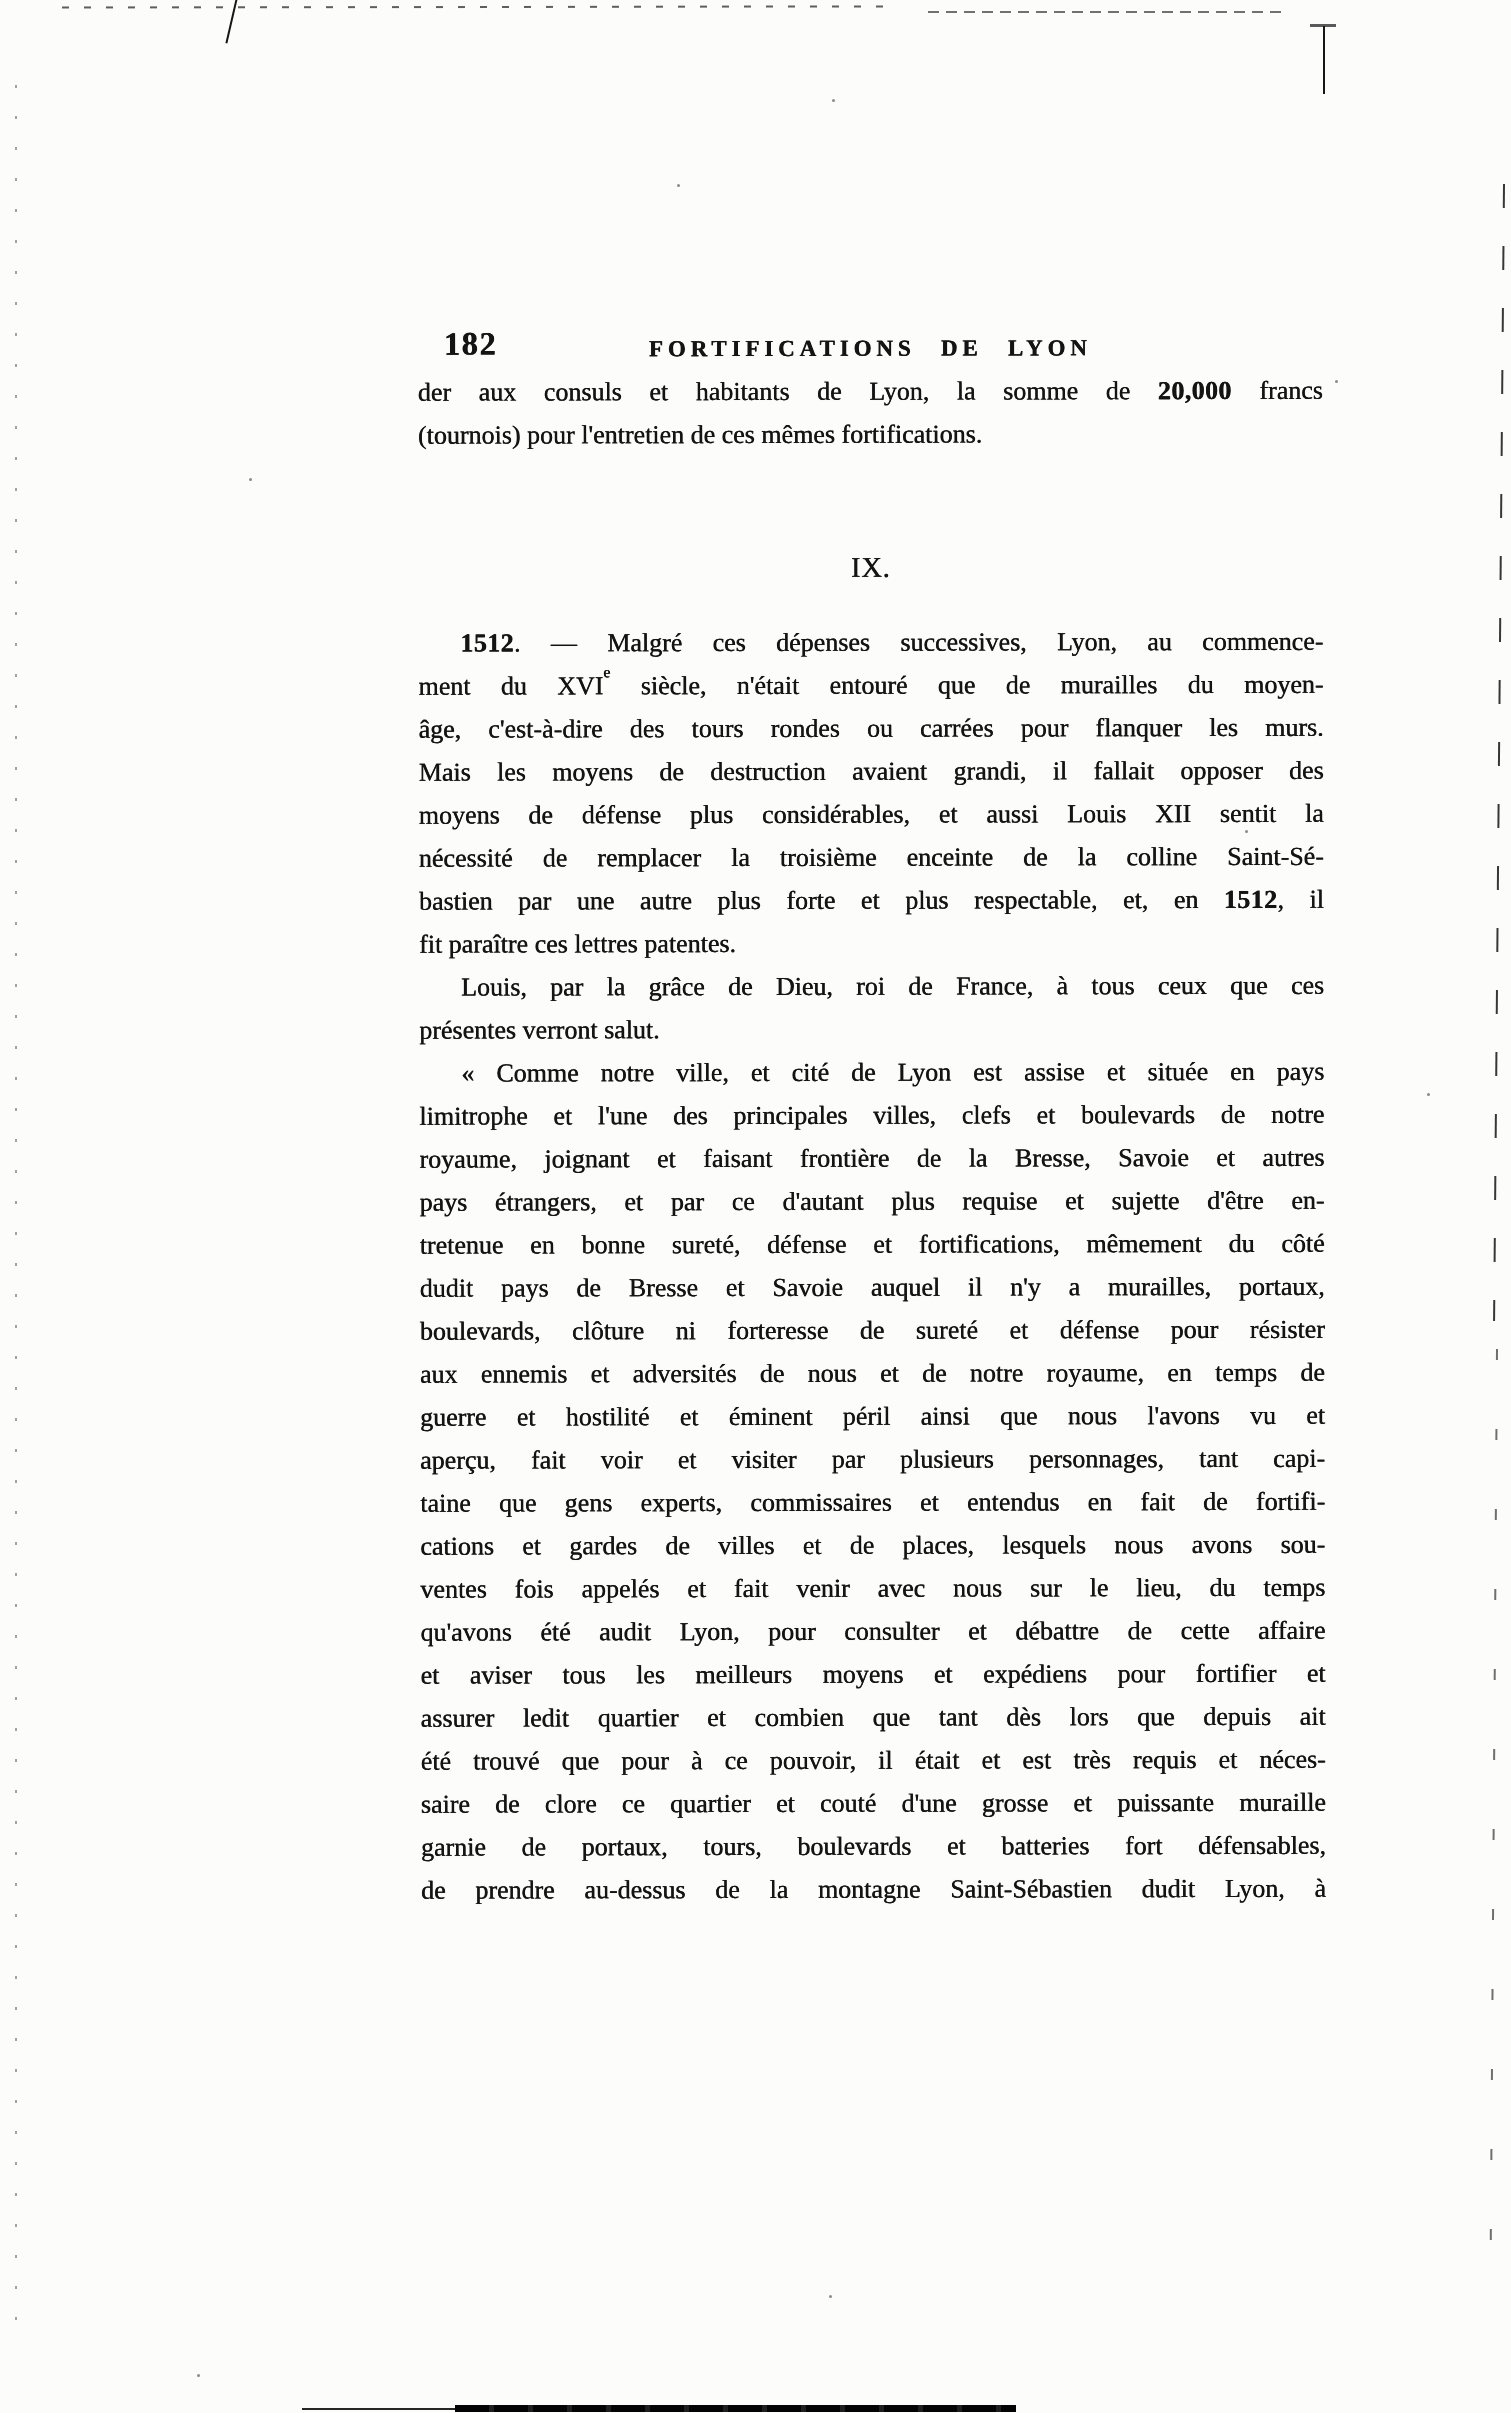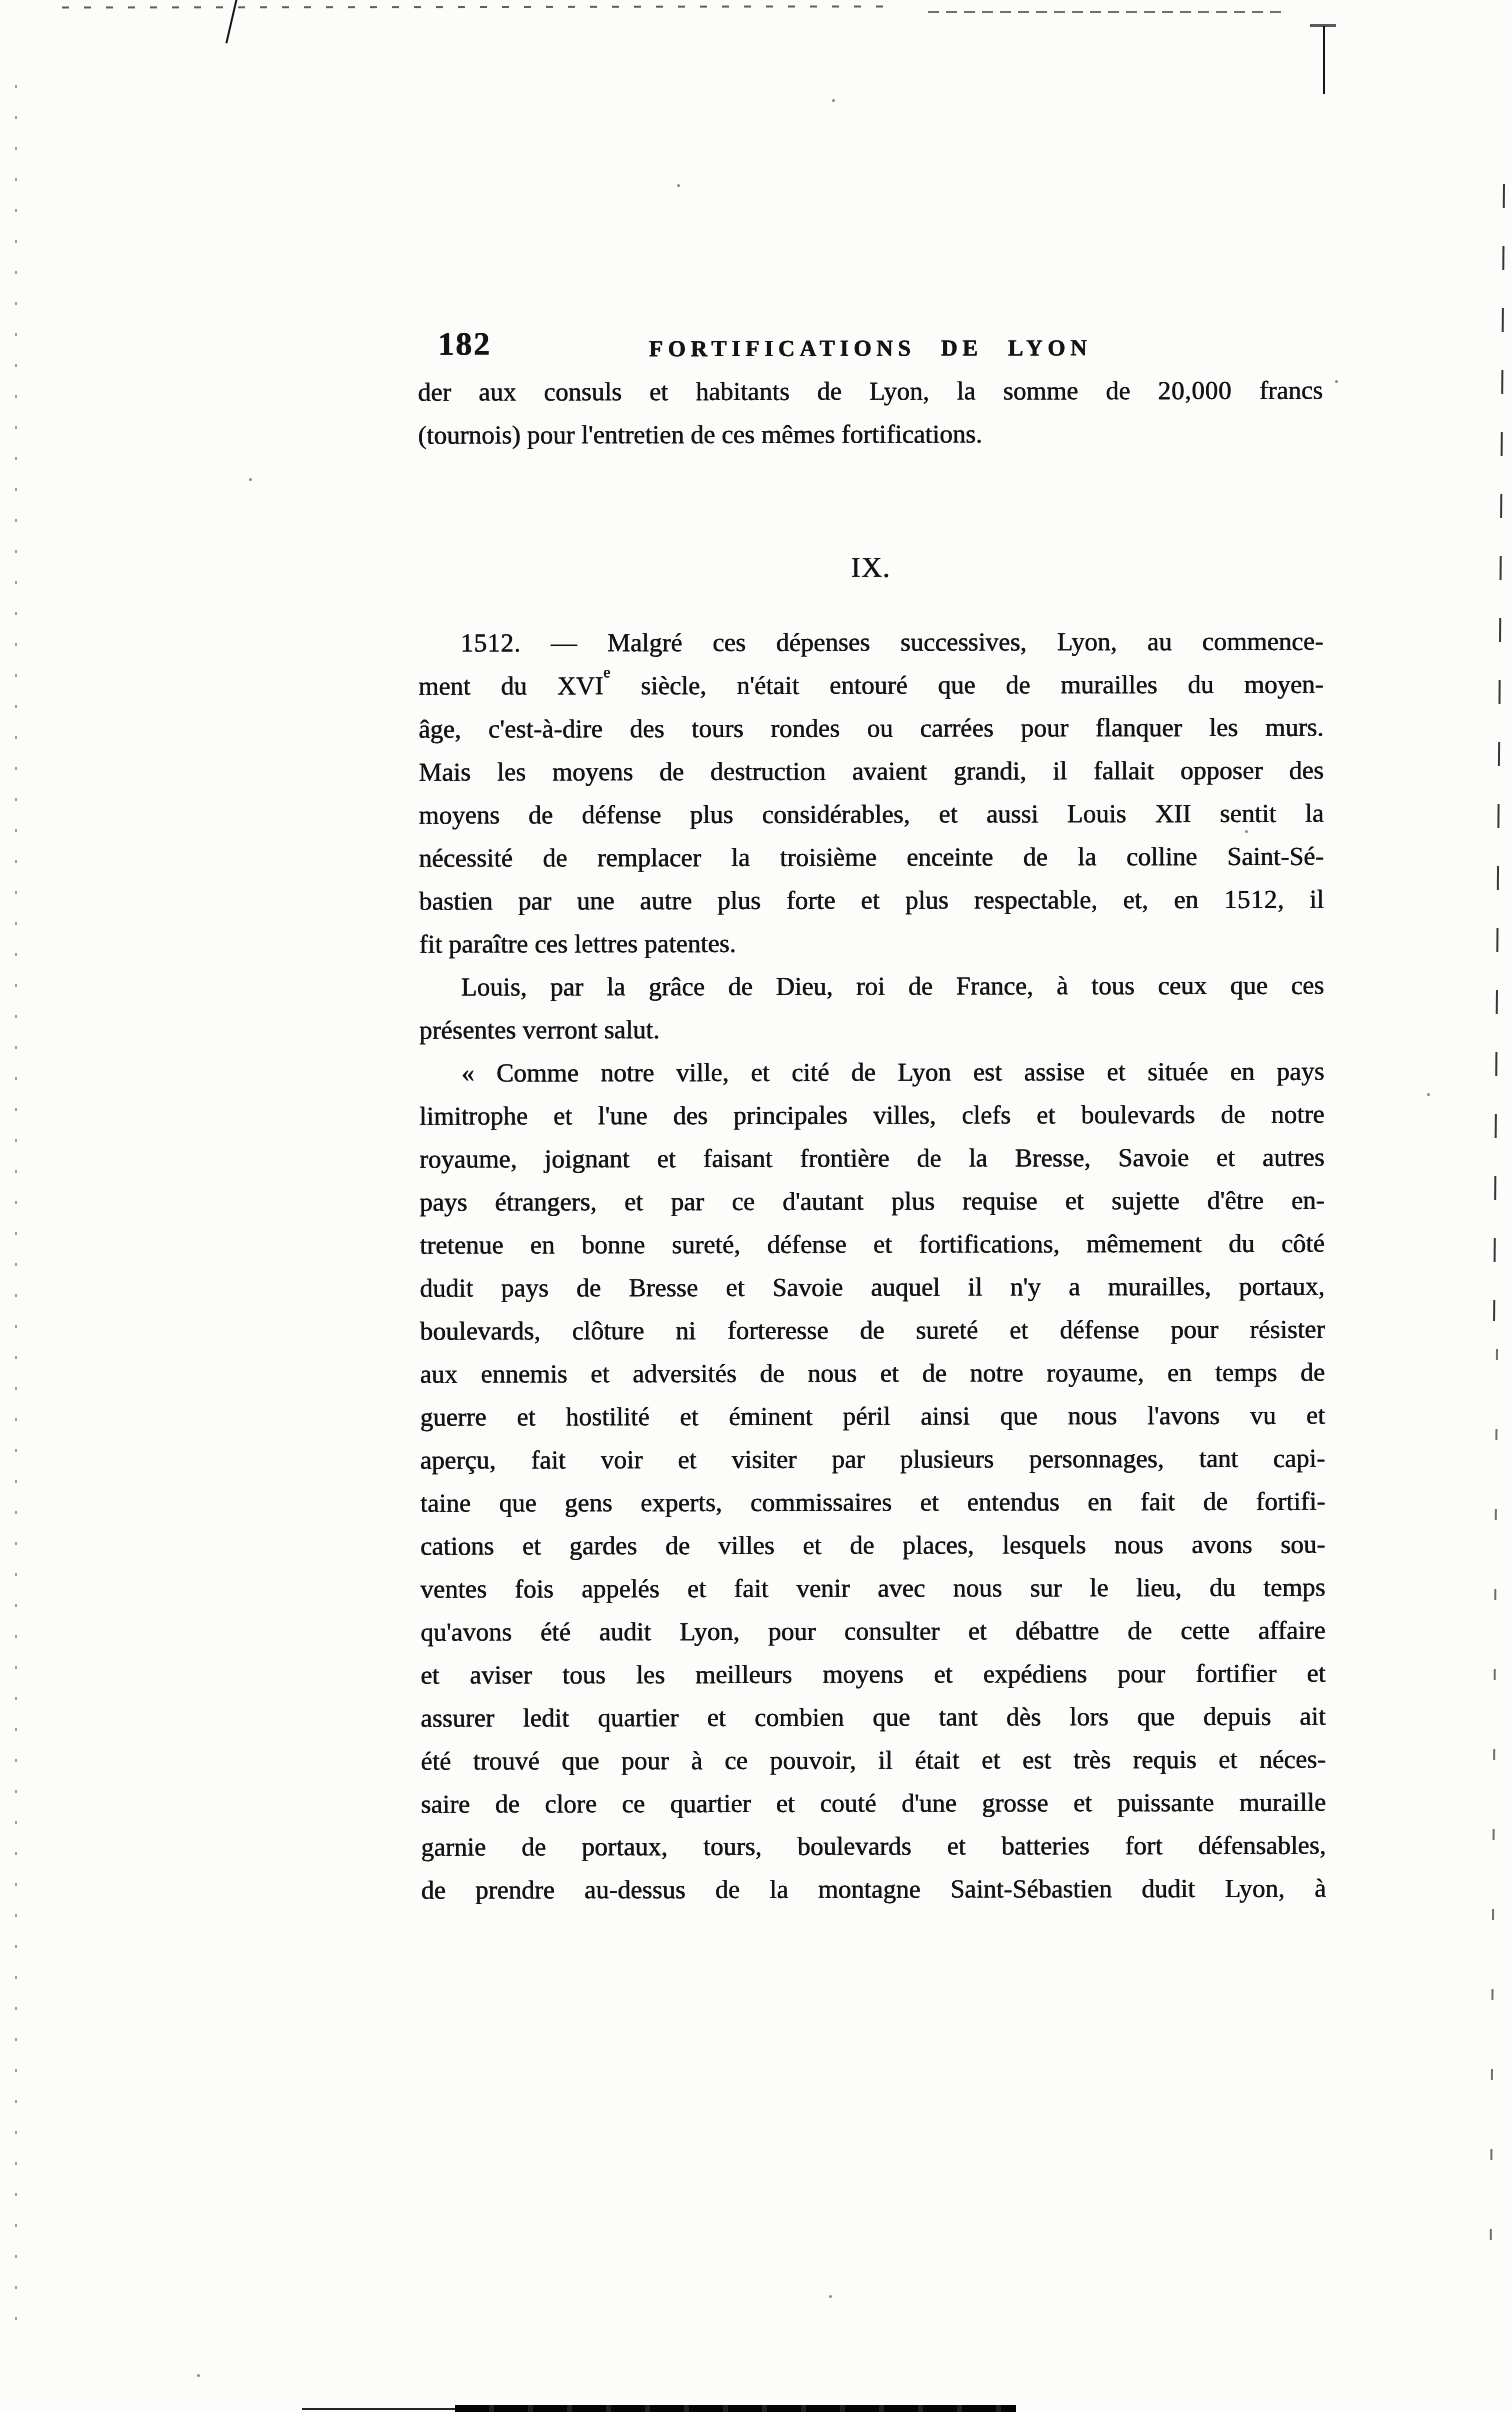--- a/index.html
+++ b/index.html
@@ -7,38 +7,38 @@
     width:1512px;height:2413px;position:relative;overflow:hidden;
     background:var(--paper,#fcfcfa);
     font-family:"Liberation Serif","DejaVu Serif",serif;
     color:var(--ink,#141414);
   }
   .content{position:absolute;inset:0;transform:rotate(-0.12deg);transform-origin:50% 0;}
   .ink{ text-shadow:0.4px 0 0 var(--ink,#141414), 0 0 0.8px rgba(10,10,10,.28); }
 
   
   .pagehead{position:absolute;top:328px;left:417px;width:905px;height:41px;}
-  .pageno{position:absolute;left:20px;top:-4.9px;font-size:32.5px;line-height:41px;font-weight:700;letter-spacing:1.6px;}
+  .pageno{position:absolute;left:26px;top:-4.9px;font-size:32.5px;line-height:41px;font-weight:700;letter-spacing:1.6px;}
   .runtitle{text-align:center;font-size:23px;line-height:41px;font-weight:700;letter-spacing:4.9px;word-spacing:14.6px;white-space:nowrap;}
 
   
   .sectionhead{position:absolute;top:546px;left:417px;width:905px;text-align:center;
     font-size:28.4px;line-height:43px;letter-spacing:0.8px;}
 
   
   .col{position:absolute;left:417px;width:905px;}
   #para-first{top:370px;}
   #text-body{top:621px;}
   .line{
     font-size:26px;line-height:43px;height:43px;white-space:nowrap;
     text-align:justify;text-align-last:justify;
   }
   .line.flush{text-align-last:left;}
   .line.indent{padding-left:42px;}
-  b{font-weight:400;letter-spacing:0.4px;}
+  b{font-weight:700;letter-spacing:0.4px;}
   sup{font-size:.6em;position:relative;top:-.45em;line-height:0;}
 
   
   .artifact{position:absolute;pointer-events:none;}
   .top-dots-a{left:62px;top:5.7px;width:822px;height:2.4px;opacity:.7;
     background:repeating-linear-gradient(90deg,#1b1b1b 0 7.3px,transparent 7.3px 22px);transform:rotate(-.08deg);}
   .top-dots-b{left:928px;top:10.6px;width:356px;height:2.4px;opacity:.62;
     background:repeating-linear-gradient(90deg,#1b1b1b 0 10.6px,transparent 10.6px 18px);}
   .slash-mark{left:231px;top:-6.5px;width:2.4px;height:50px;background:#161616;transform:rotate(13deg);}
   .vbar-mark{left:1323px;top:26px;width:2.4px;height:68px;background:#161616;}

